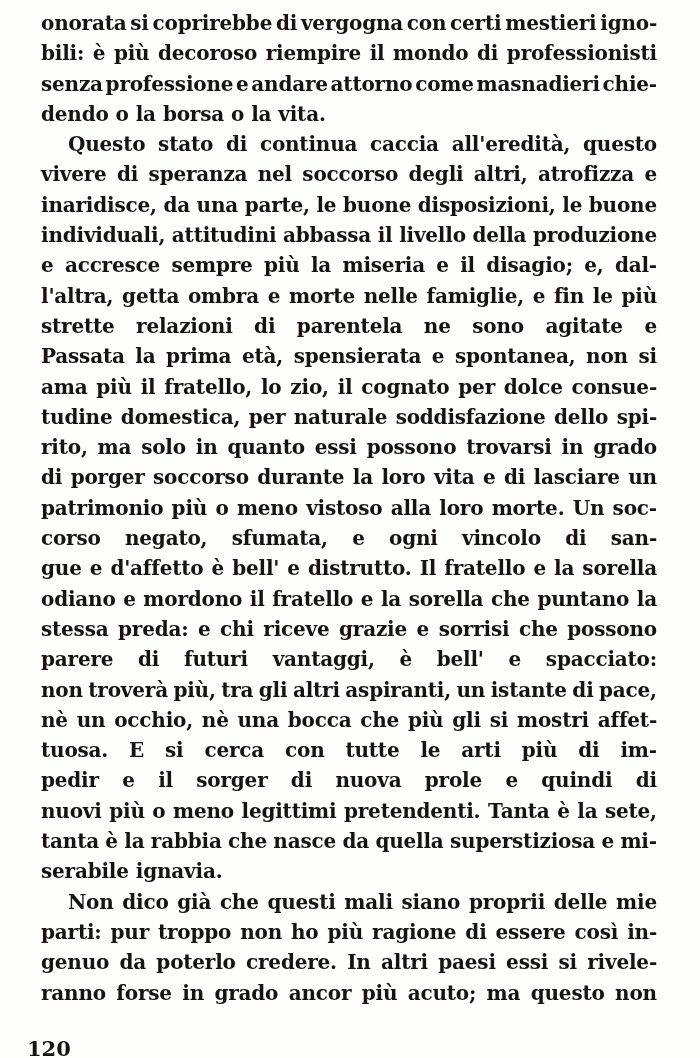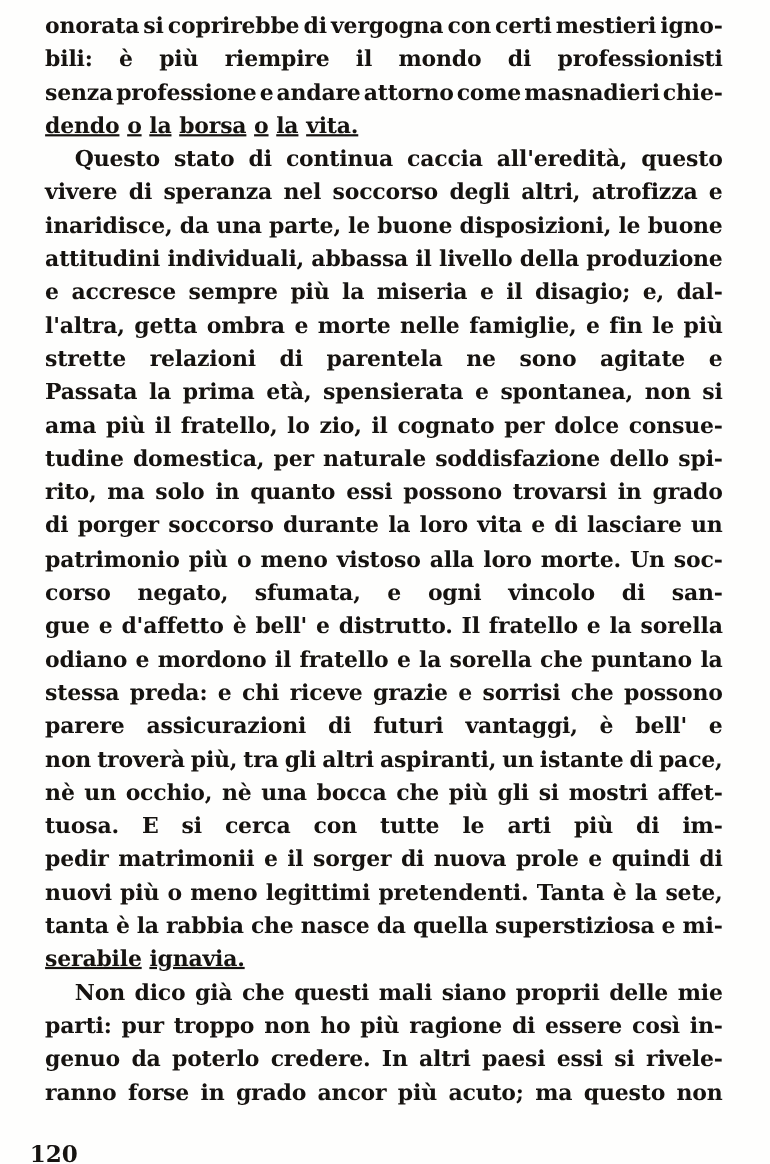--- a/index.html
+++ b/index.html
@@ -36,21 +36,20 @@
     line-height: 30.3px;
     font-size: 20px;
     font-weight: 700;
     letter-spacing: -0.2px;
     white-space: nowrap;
     overflow: visible;
   }
   .line.no-justify {
     justify-content: flex-start;
     gap: 7px;
-    text-decoration: underline;
   }
   .line.indent {
     padding-left: 27px;
   }
   .page-number {
     position: absolute;
     left: 27px;
     top: 1036px;
     font-size: 21px;
     font-weight: 700;
@@ -71,20 +70,21 @@
         <span>vergogna</span>
         <span>con</span>
         <span>certi</span>
         <span>mestieri</span>
         <span>igno-</span>
       </div>
       <div class="line">
         <span>bili:</span>
         <span>è</span>
         <span>più</span>
+        <span>decoroso</span>
         <span>riempire</span>
         <span>il</span>
         <span>mondo</span>
         <span>di</span>
         <span>professionisti</span>
       </div>
       <div class="line">
         <span>senza</span>
         <span>professione</span>
         <span>e</span>
@@ -128,22 +128,22 @@
         <span>da</span>
         <span>una</span>
         <span>parte,</span>
         <span>le</span>
         <span>buone</span>
         <span>disposizioni,</span>
         <span>le</span>
         <span>buone</span>
       </div>
       <div class="line">
+        <span>individuali,</span>
         <span>attitudini</span>
-        <span>individuali,</span>
         <span>abbassa</span>
         <span>il</span>
         <span>livello</span>
         <span>della</span>
         <span>produzione</span>
       </div>
       <div class="line">
         <span>e</span>
         <span>accresce</span>
         <span>sempre</span>
@@ -293,27 +293,27 @@
         <span>chi</span>
         <span>riceve</span>
         <span>grazie</span>
         <span>e</span>
         <span>sorrisi</span>
         <span>che</span>
         <span>possono</span>
       </div>
       <div class="line">
         <span>parere</span>
-        <span>assicurazioni</span>
         <span>di</span>
         <span>futuri</span>
         <span>vantaggi,</span>
         <span>è</span>
         <span>bell'</span>
         <span>e</span>
+        <span>spacciato:</span>
       </div>
       <div class="line">
         <span>non</span>
         <span>troverà</span>
         <span>più,</span>
         <span>tra</span>
         <span>gli</span>
         <span>altri</span>
         <span>aspiranti,</span>
         <span>un</span>
@@ -343,21 +343,20 @@
         <span>con</span>
         <span>tutte</span>
         <span>le</span>
         <span>arti</span>
         <span>più</span>
         <span>di</span>
         <span>im-</span>
       </div>
       <div class="line">
         <span>pedir</span>
-        <span>matrimonii</span>
         <span>e</span>
         <span>il</span>
         <span>sorger</span>
         <span>di</span>
         <span>nuova</span>
         <span>prole</span>
         <span>e</span>
         <span>quindi</span>
         <span>di</span>
       </div>

